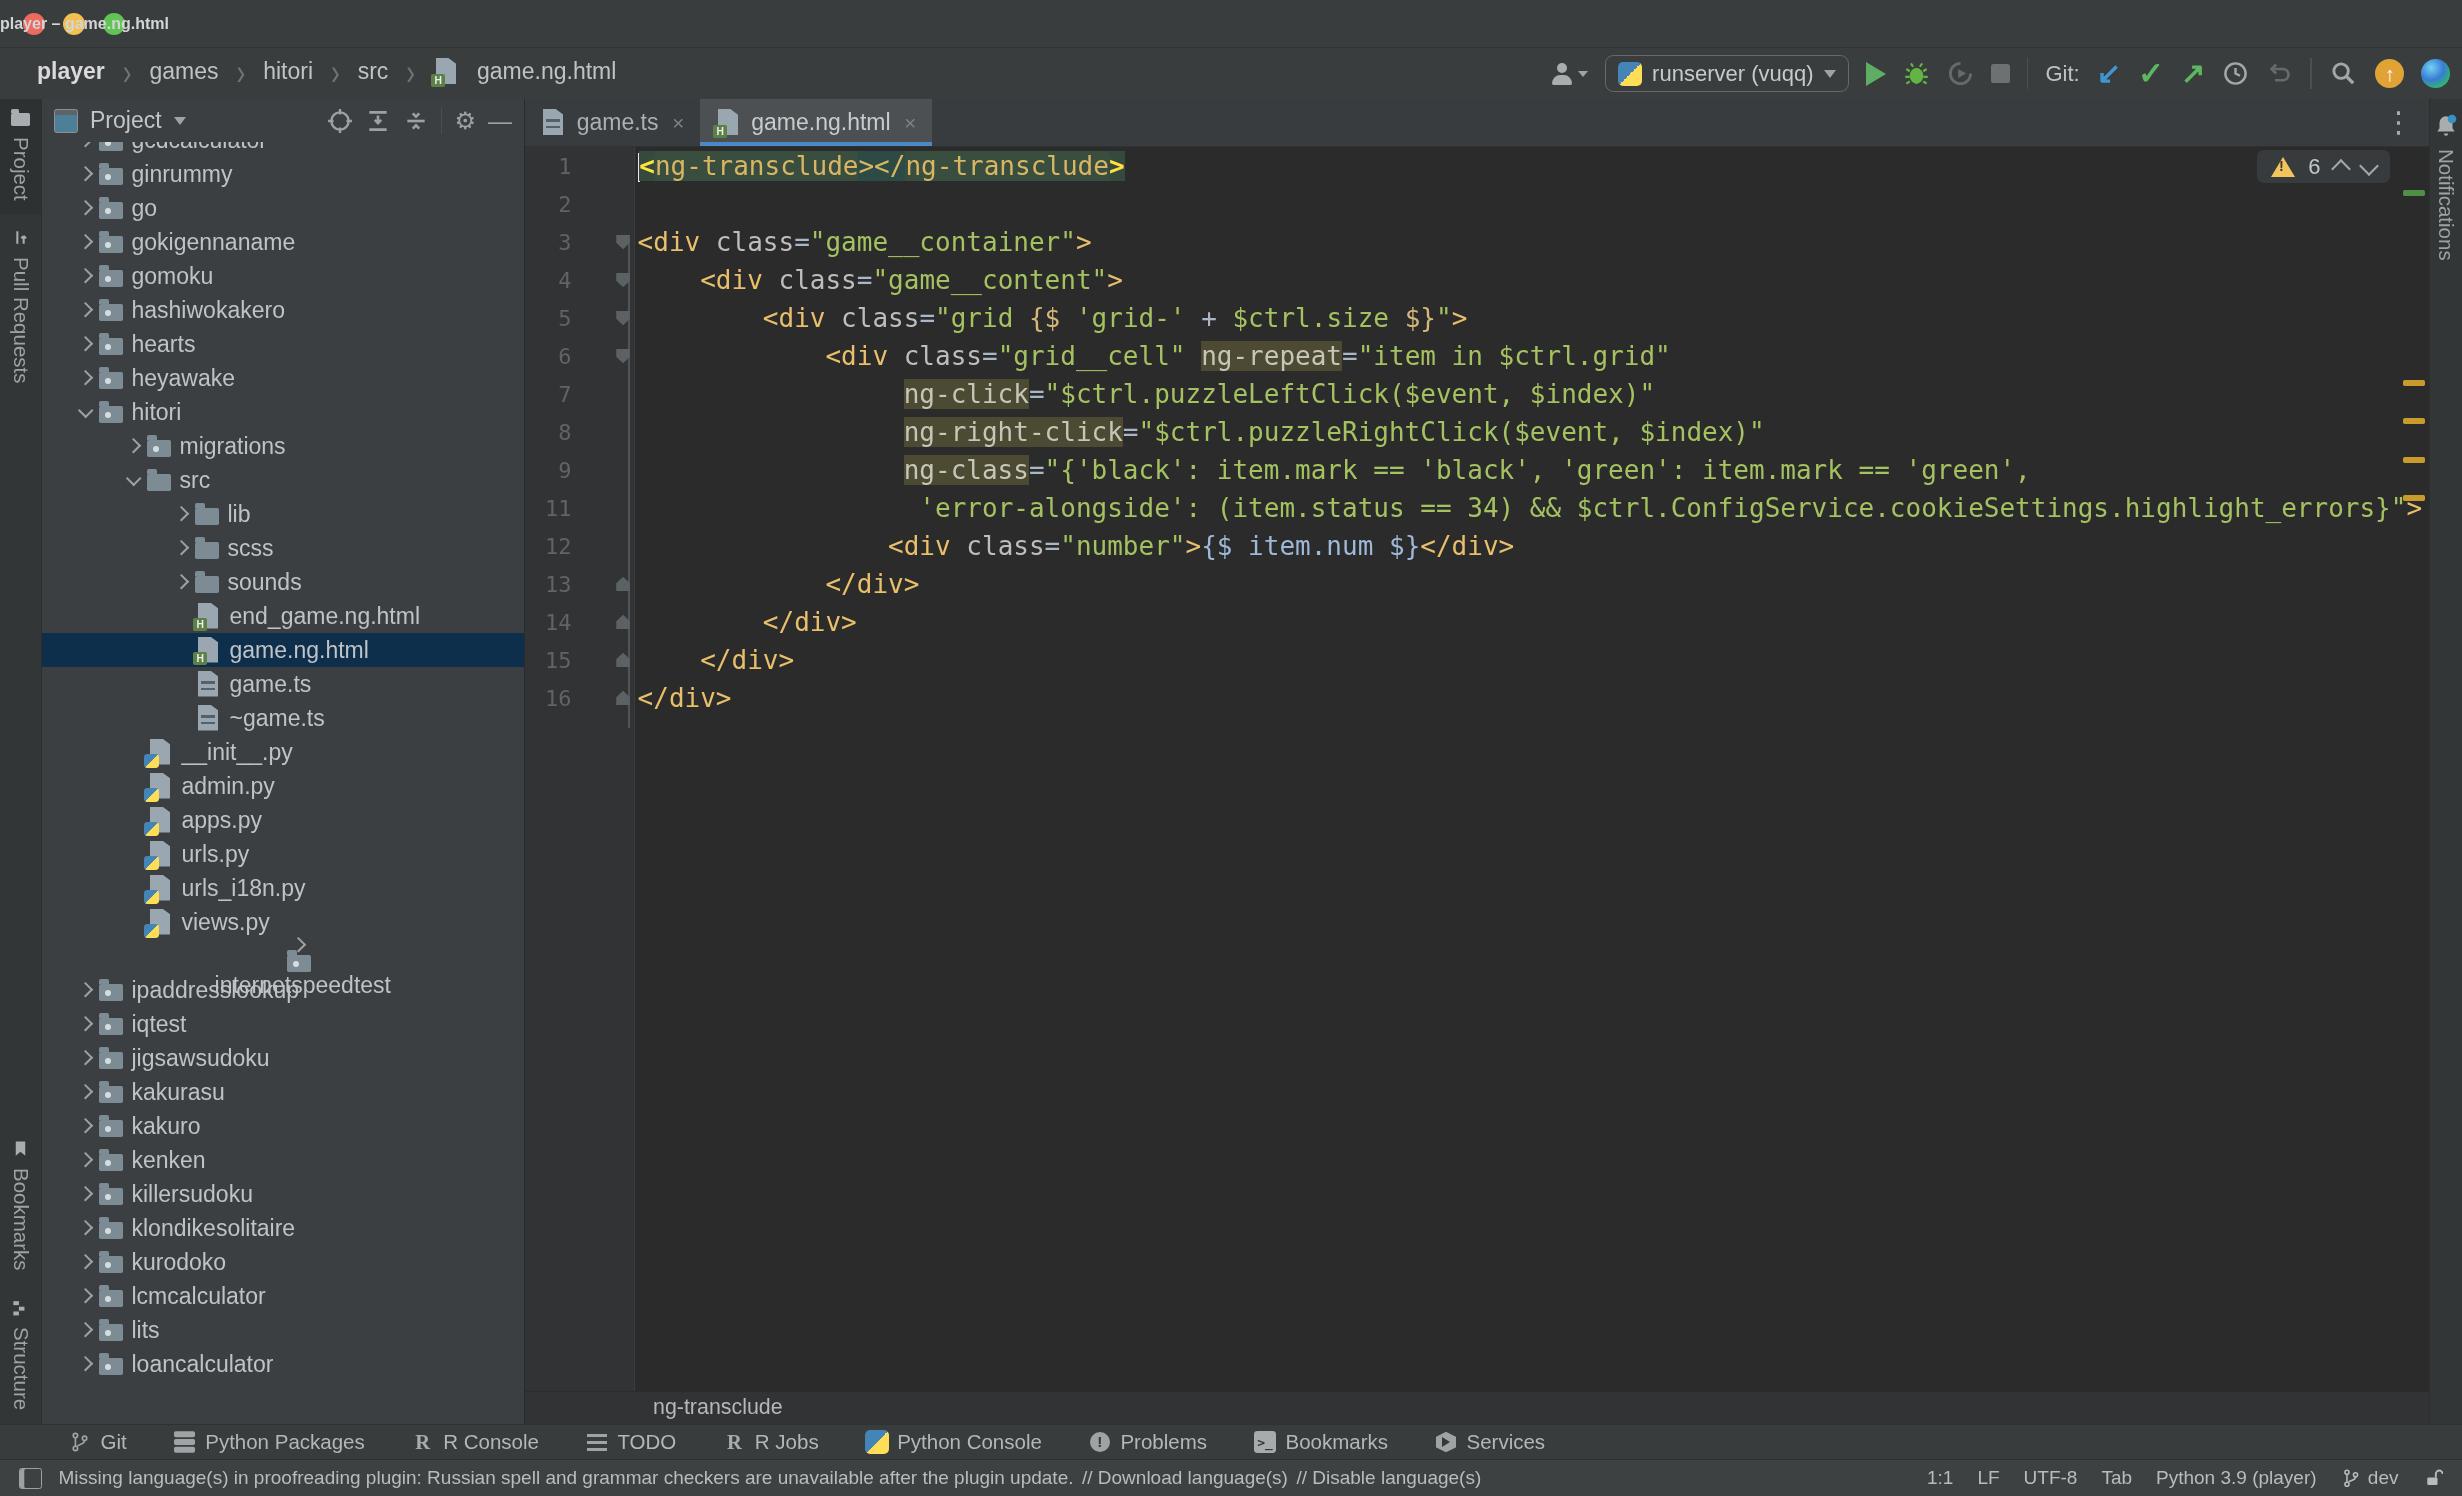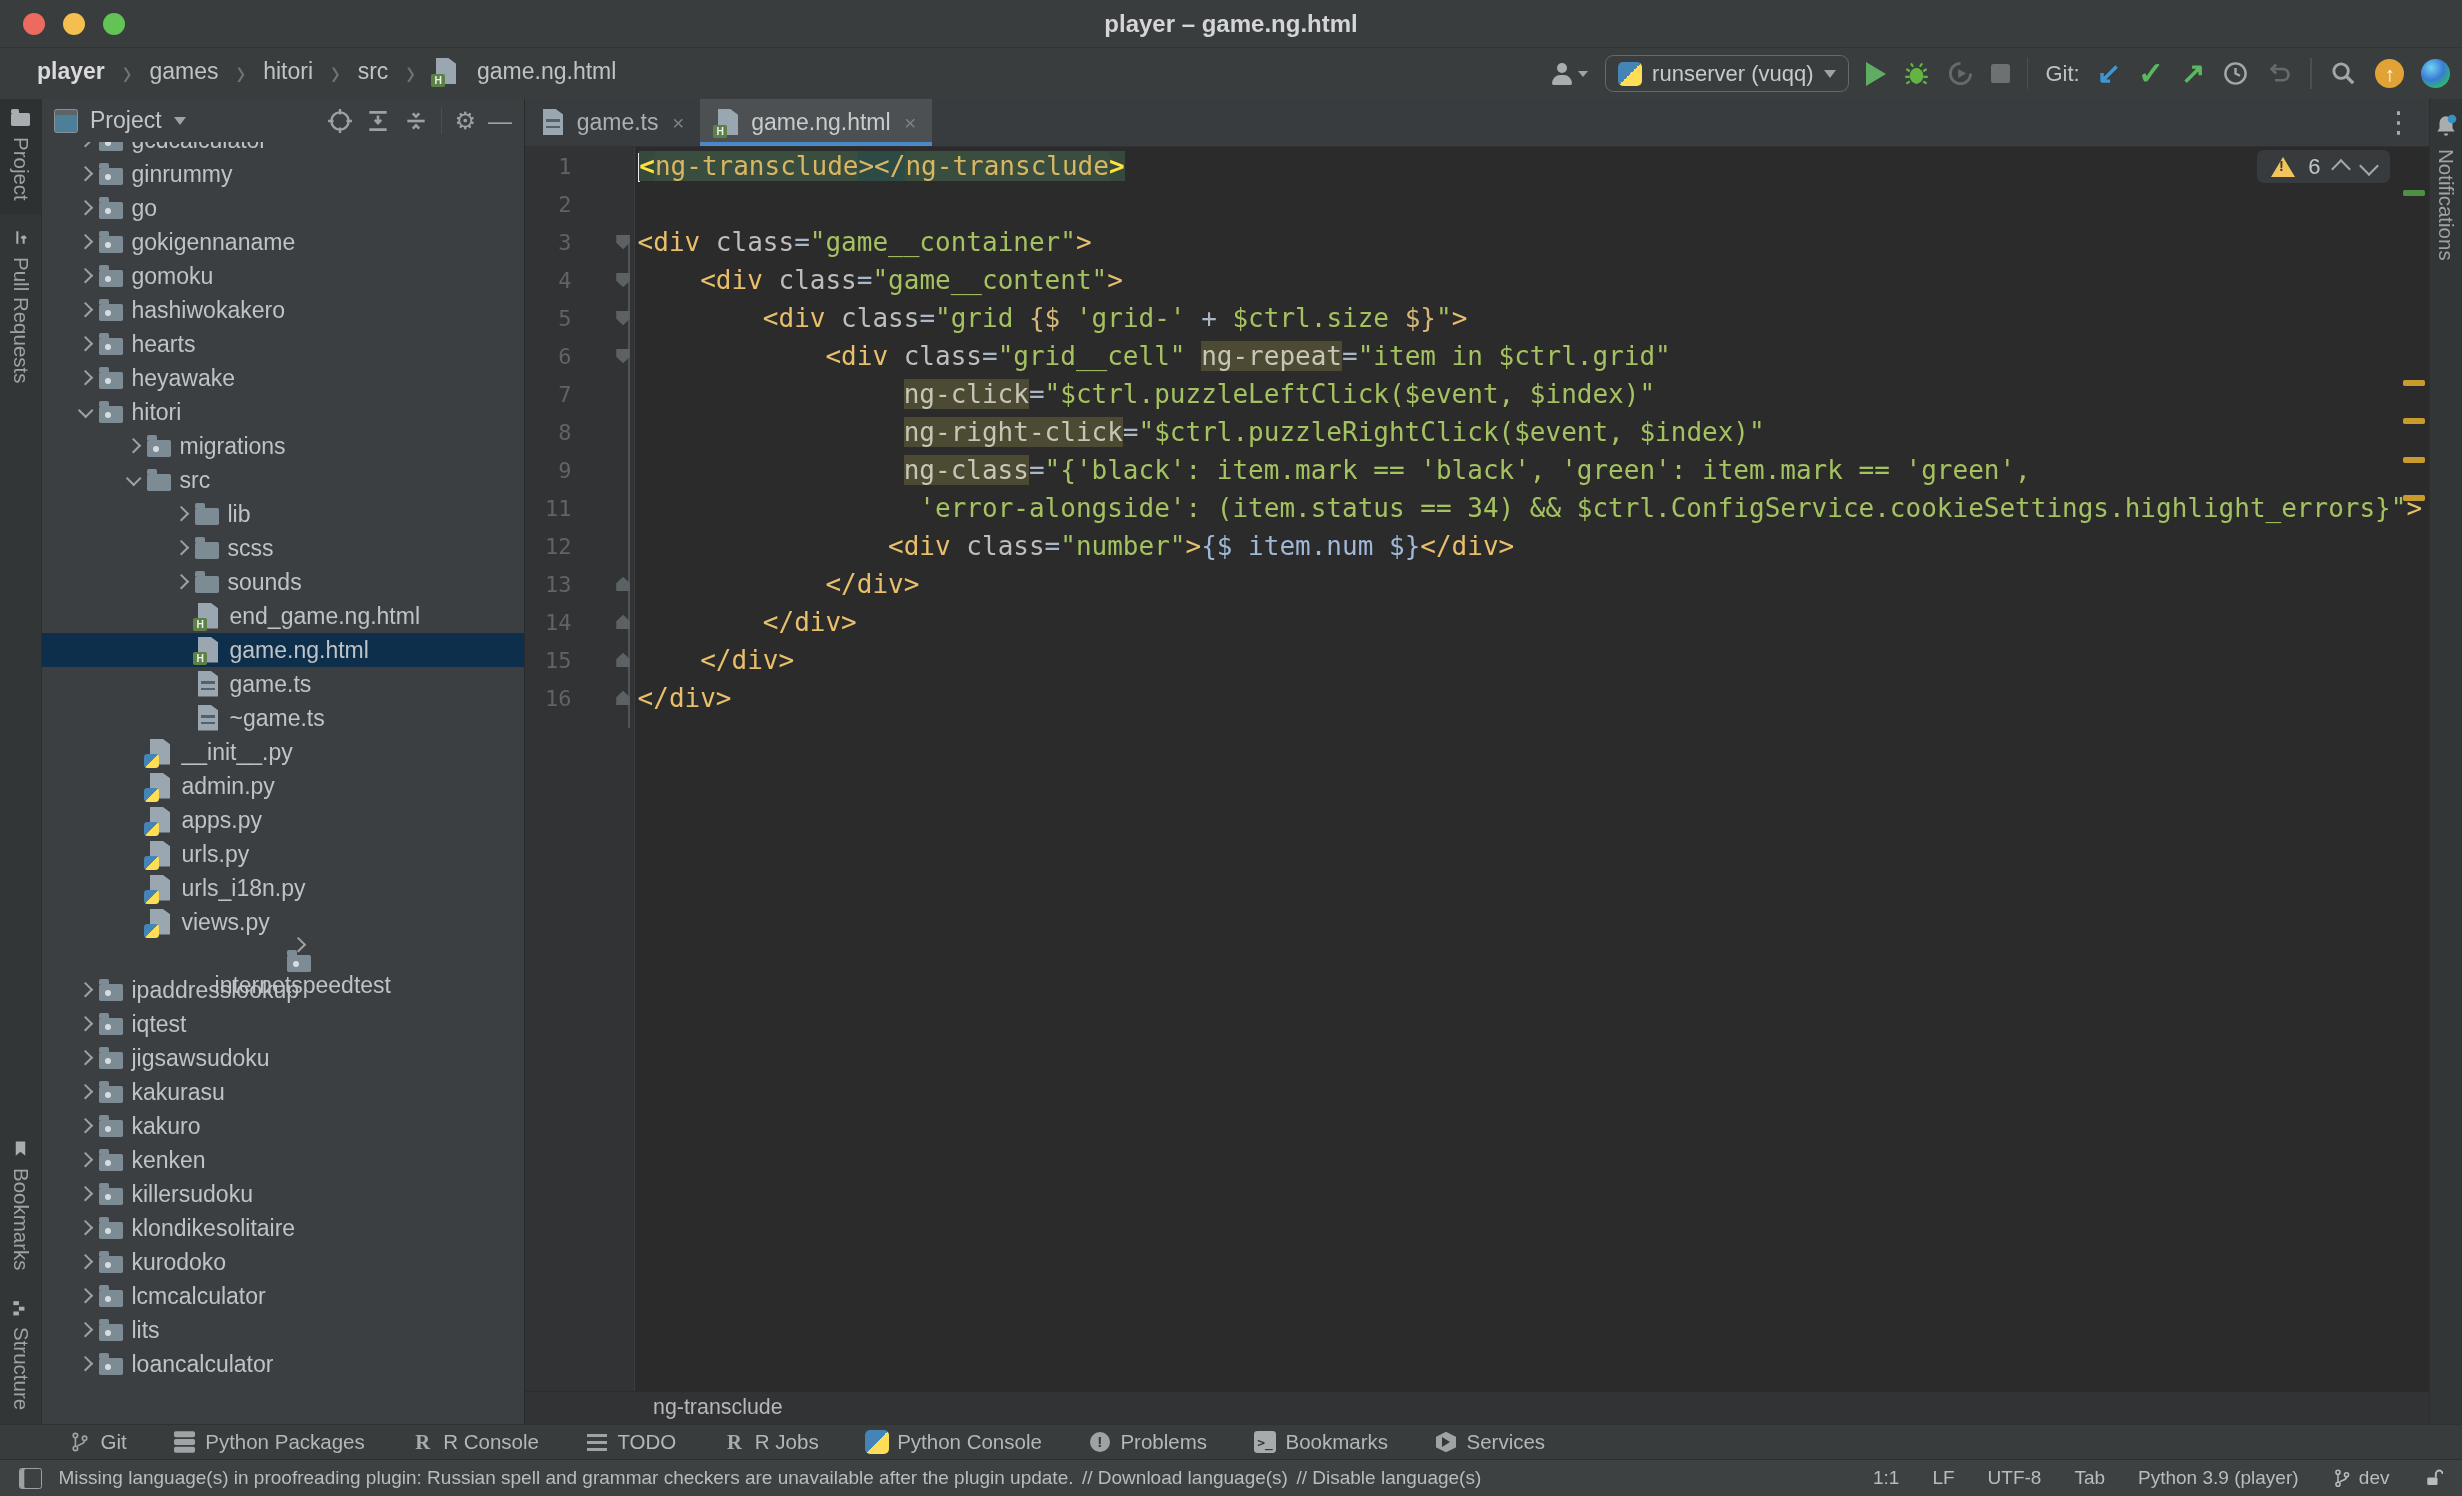--- a/index.html
+++ b/index.html
@@ -3,21 +3,21 @@
 <meta charset="utf-8">
 <style>
   html,body{margin:0;padding:0;background:#222;}
   #app{position:relative;width:2462px;height:1496px;background:#2b2b2b;font-family:"Liberation Sans",sans-serif;
        color:#bbbdbf;overflow:hidden;display:flex;flex-direction:column;user-select:none;}
   
   .titlebar{height:47px;background:#3a3d3e;display:flex;align-items:center;position:relative;flex:0 0 auto;}
   .lights{display:flex;gap:18px;margin-left:23px;}
   .light{width:22px;height:22px;border-radius:50%;}
   .light.red{background:#ec6a5e}.light.yellow{background:#f4bf4f}.light.green{background:#61c455}
-  .wtitle{position:absolute;left:0;right:0;text-align:center;font-size:24px;font-weight:bold;color:#d3d5d7;}
+  .wtitle{position:absolute;left:0;right:0;font-size:16px;font-weight:bold;color:#d3d5d7;}
   
   .toolbar{height:51px;background:#3a3d3e;border-top:0.9px solid #323536;display:flex;align-items:center;flex:0 0 auto;}
   .crumbs{display:flex;align-items:flex-start;gap:18px;margin-left:37px;font-size:23px;}
   .crumb{color:#c0c3c5}.crumb.first{font-weight:bold;color:#d8dadc}
   .crumb-sep{color:#6f7375;font-size:26px;transform:scaleY(1.4);display:inline-block;}
   .tb-right{margin-left:auto;display:flex;align-items:center;gap:17px;margin-right:12px;}
   .pill{display:flex;align-items:center;gap:10.3px;border:1.7px solid #676a6b;border-radius:8.5px;padding:4.3px 12px;text-align:center;}
   .pill .cfg{font-size:22px;color:#c7cacc;}
   .dn-arrow{width:0;height:0;border-left:6.8px solid transparent;border-right:6.8px solid transparent;border-top:8.5px solid #9fa3a5;}
   .play{width:0;height:0;border-top:12px solid transparent;border-bottom:12px solid transparent;border-left:20.5px solid #5fad65;}
@@ -106,21 +106,21 @@
   .stripe.green{background:#4f8f46}.stripe.orange{background:#c99a2c}
   .crumbbar{height:32.5px;background:#313335;border-top:0.9px solid #2a2c2d;display:flex;align-items:center;
      padding-left:128px;font-size:21.4px;color:#b6b9bb;flex:0 0 auto;}
   
   .bottombar{height:34px;background:#383c3d;border-top:0.9px solid #2f3233;display:flex;align-items:center;
      gap:46px;padding-left:68px;font-size:20.5px;flex:0 0 auto;}
   .bb-item{display:flex;align-items:center;gap:8.5px;color:#b4b7b9;}
   .bb-ic{display:inline-flex;align-items:center;justify-content:center;width:24px;height:24px;}
   .statusbar{height:36px;background:#3d4142;border-top:0.9px solid #2d2f30;display:flex;align-items:center;
      font-size:19px;color:#b9bcbe;padding:0 19px;gap:8.5px;flex:0 0 auto;}
-  .sb-right{margin-left:auto;display:flex;align-items:center;gap:33px;}
+  .sb-right{margin-left:auto;display:flex;align-items:center;gap:24px;}
   .sb-seg{display:flex;align-items:center;gap:6.8px;}
   .sb-panel{width:20.5px;height:19px;border:1.7px solid #9da1a3;border-radius:2.6px;box-shadow:inset 4.3px 0 0 #9da1a3;margin-right:8.5px;}
   .term-ic{width:22px;height:22px;border-radius:3.4px;background:#a7abad;color:#35383a;font-weight:bold;font-size:13px;
      display:flex;align-items:center;justify-content:center;font-family:"DejaVu Sans Mono",monospace;}
   .prob-ic{width:20.5px;height:20.5px;border-radius:50%;background:#9fa3a5;color:#35383a;font-weight:bold;font-size:15.4px;
      display:flex;align-items:center;justify-content:center;}
   .todo-ic{width:20.5px;height:17px;background:repeating-linear-gradient(#9fa3a5 0 3.4px,transparent 3.4px 6.8px);}
   .pkg-ic{width:20.5px;height:6.8px;background:#9fa3a5;border-radius:1.7px;box-shadow:0 -7.7px 0 #9fa3a5,0 7.7px 0 #9fa3a5;}
   .r-ic{font-size:20.5px;font-weight:bold;color:#a7abad;font-family:"Liberation Serif",serif;}
   .svc-ic{width:20.5px;height:20.5px;background:#9fa3a5;clip-path:polygon(50% 0,100% 25%,100% 75%,50% 100%,0 75%,0 25%);

